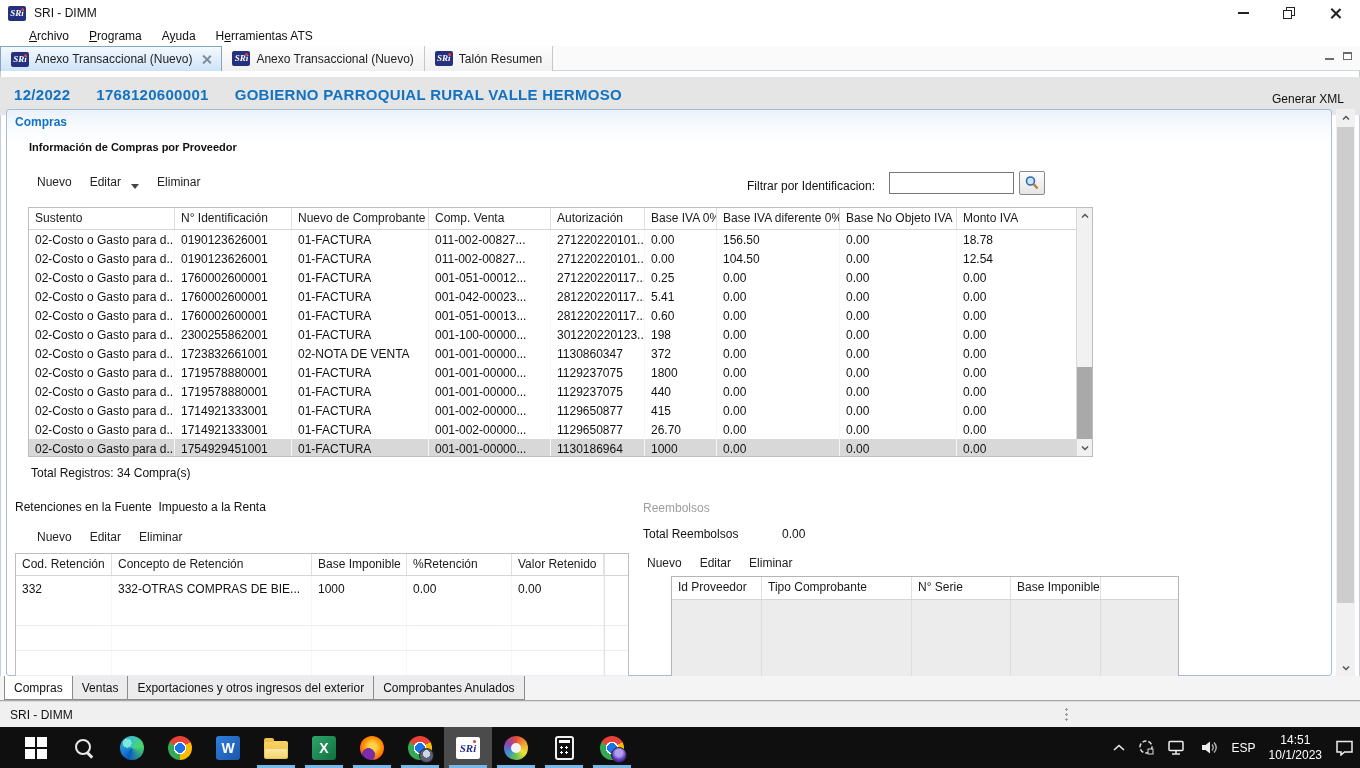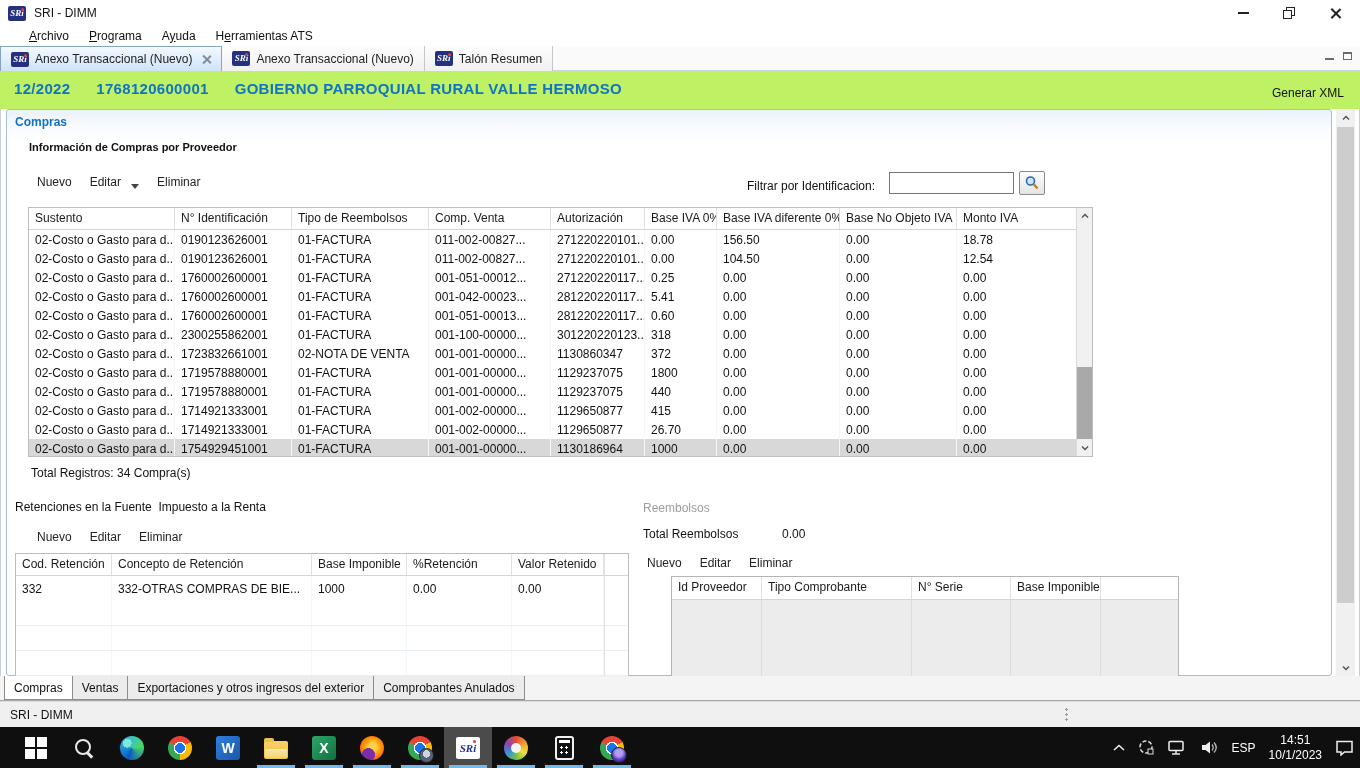--- a/index.html
+++ b/index.html
@@ -23,21 +23,21 @@
 #tabstrip{position:absolute;left:0;top:46px;width:1360px;height:25px;background:#fafafa;border-bottom:1px solid #c9d6e4;display:flex}
 .etab{height:25px;display:flex;align-items:center;gap:6px;padding:0 10px;border-right:1px solid #c6c6c6;background:linear-gradient(#fdfdfd,#f0f0f0);color:#222}
 .etab.active{background:linear-gradient(#f3f9ff,#cfe3f8);border:1px solid #86a3c2;border-bottom:none}
 .tab-x{position:relative;width:9px;height:9px;margin-left:4px}
 .tab-x::before,.tab-x::after{content:"";position:absolute;left:4px;top:-1px;width:1.6px;height:11px;background:#7c8da0}
 .tab-x::before{transform:rotate(45deg)}.tab-x::after{transform:rotate(-45deg)}
 .pane-btns{position:absolute;right:8px;top:6px;display:flex;gap:9px;align-items:center}
 .pane-min{width:9px;height:7px;border-bottom:2px solid #6b6b6b}
 .pane-max{width:9px;height:8px;border:1px solid #6b6b6b;border-top:2px solid #6b6b6b;background:#fff}
 
-#headerband{position:absolute;left:0;top:71px;width:1360px;height:38px;background:#bef264}
+#headerband{position:absolute;left:0;top:77px;width:1360px;height:38px;background:#e5e5e5}
 #headerband .hb{display:flex;gap:26px;padding:9px 0 0 14px;font-size:15px;font-weight:bold;color:#1173c1;letter-spacing:.3px}
 #generar-xml{position:absolute;right:16px;top:15px;font-size:12px;color:#111}
 
 #panel{position:absolute;left:6px;top:109px;width:1326px;height:567px;border:1px solid #a9bcd0;border-radius:3px;background:linear-gradient(180deg,#e9f1fa 0px,#f8fbfe 16px,#fff 34px)}
 #sec-compras{position:absolute;left:8px;top:5px;color:#1173c1;font-weight:bold}
 #info-title{position:absolute;left:22px;top:31px;font-weight:bold;font-size:11px}
 .toolbar{position:absolute;display:flex;gap:18px;align-items:flex-end;color:#222}
 #tb-compras{left:30px;top:65px}
 .tbtn{cursor:default}
 .drop-arrow{width:0;height:0;border-left:4px solid transparent;border-right:4px solid transparent;border-top:5px solid #444;margin-left:-8px}
@@ -216,21 +216,21 @@
     <svg width="16" height="16">
       <circle cx="6.5" cy="6" r="4" fill="#cfe3f7" stroke="#2b6cb3" stroke-width="1.6"></circle>
       <line x1="9.5" y1="9" x2="13.5" y2="13.5" stroke="#c07f2e" stroke-width="2.4"></line>
     </svg>
   </div>
 
   <div class="tbl" id="tbl-compras">
     <div class="thead">
         <div class="hcell">Sustento</div>
         <div class="hcell">N° Identificación</div>
-        <div class="hcell">Tipo de Reembolsos</div>
+        <div class="hcell">Nuevo de Comprobante</div>
         <div class="hcell">Comp. Venta</div>
         <div class="hcell">Autorización</div>
         <div class="hcell">Base IVA 0%</div>
         <div class="hcell">Base IVA diferente 0%</div>
         <div class="hcell">Base No Objeto IVA</div>
         <div class="hcell">Monto IVA</div>
       </div>
     <div class="tbody">
         <div class="trow">
           <div class="tcell">02-Costo o Gasto para d...</div>
@@ -286,21 +286,21 @@
           <div class="tcell">0.00</div>
           <div class="tcell">0.00</div>
           <div class="tcell">0.00</div>
         </div>
         <div class="trow">
           <div class="tcell">02-Costo o Gasto para d...</div>
           <div class="tcell">2300255862001</div>
           <div class="tcell">01-FACTURA</div>
           <div class="tcell">001-100-00000...</div>
           <div class="tcell">301220220123...</div>
-          <div class="tcell">318</div>
+          <div class="tcell">198</div>
           <div class="tcell">0.00</div>
           <div class="tcell">0.00</div>
           <div class="tcell">0.00</div>
         </div>
         <div class="trow">
           <div class="tcell">02-Costo o Gasto para d...</div>
           <div class="tcell">1723832661001</div>
           <div class="tcell">02-NOTA DE VENTA</div>
           <div class="tcell">001-001-00000...</div>
           <div class="tcell">1130860347</div>

